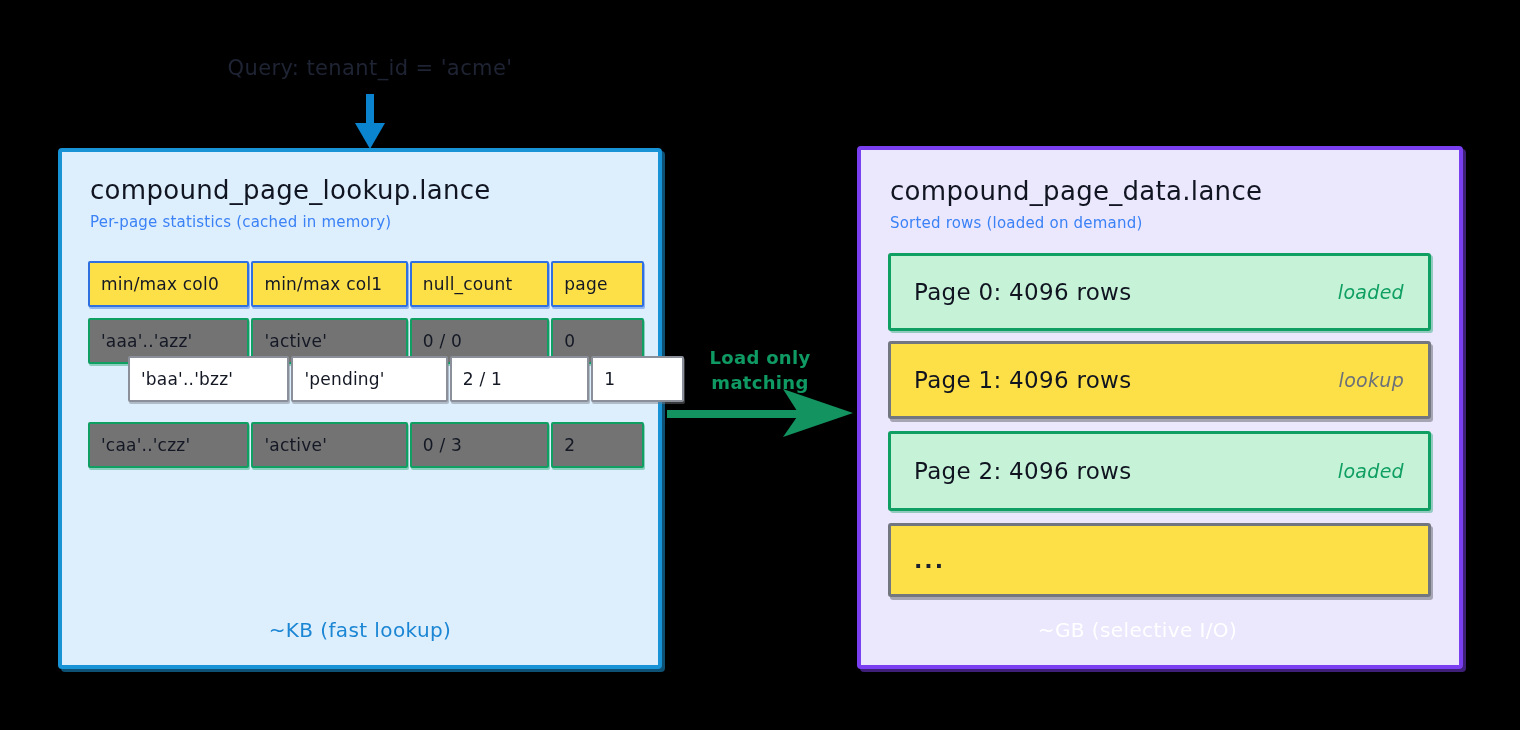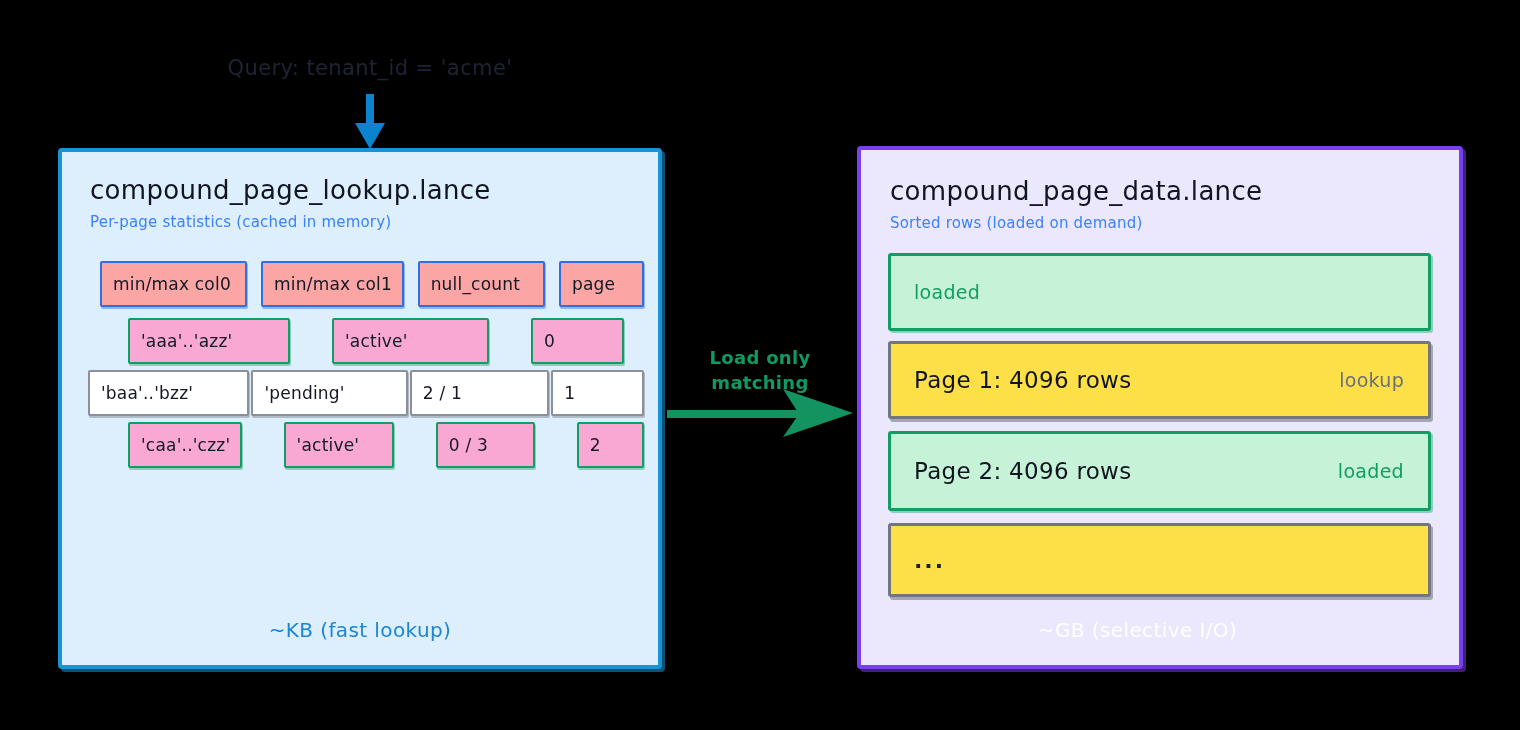--- a/index.html
+++ b/index.html
@@ -98,21 +98,21 @@
   }
   .trow {
     position: absolute;
     left: 0;
     width: 556px;
     height: 46px;
     display: flex;
   }
   .trow.r-head { top: 0; }
   .trow.r-0    { top: 57px; }
-  .trow.r-1    { top: 109px; }
+  .trow.r-1    { top: 95px; margin-left: 40px; }
   .trow.r-2    { top: 161px; }
 
   .cell {
     box-sizing: border-box;
     border: 2px solid #2f6fe0;
     display: flex;
     align-items: center;
     padding-left: 11px;
     font-size: 17px;
     color: #141824;
@@ -120,30 +120,28 @@
     white-space: nowrap;
     margin-right: 2px;
     border-radius: 2px;
   }
   .cell.c0 { width: 162px; }
   .cell.c1 { width: 157px; }
   .cell.c2 { width: 140px; }
   .cell.c3 { width: 93px; margin-right: 0; }
 
   .r-head .cell {
-    background: #fca5a5;
+    background: #fde047;
     border-color: #2f6fe0;
     box-shadow: 1px 2px 0 rgba(47,111,224,0.45);
-    margin-left: 12px;
   }
   .r-hit .cell {
-    background: #f9a8d4;
+    background: #737373;
     border-color: #0f9f62;
     box-shadow: 1px 2px 0 rgba(15,159,98,0.4);
-    margin-left: 40px;
   }
   .r-miss .cell {
     background: #ffffff;
     border-color: #8b8f99;
     box-shadow: 1px 2px 0 rgba(120,124,134,0.45);
   }
 
   
   #page-rows {
     left: 888px;
@@ -189,20 +187,21 @@
   .prow-label.ellipsis-label {
     font-size: 22px;
     font-weight: bold;
     letter-spacing: 2px;
     color: #1b2030;
   }
   .prow-status {
     font-size: 19px;
     letter-spacing: 0.3px;
     white-space: nowrap;
+    font-style: italic;
   }
   .state-loaded .prow-status  { color: #0f9f62; }
   .state-skipped .prow-status { color: #6c7079; }
 
   
   .panel-footer {
     font-size: 20px;
     letter-spacing: 0.4px;
     text-align: center;
     white-space: nowrap;
@@ -263,20 +262,21 @@
     <div class="trow r-head">
       <div class="cell c0">min/max col0</div>
       <div class="cell c1">min/max col1</div>
       <div class="cell c2">null_count</div>
       <div class="cell c3">page</div>
     </div>
 
     <div class="trow r-0 r-hit">
       <div class="cell c0">'aaa'..'azz'</div>
       <div class="cell c1">'active'</div>
+      <div class="cell c2">0 / 0</div>
       <div class="cell c3">0</div>
     </div>
 
     <div class="trow r-1 r-miss">
       <div class="cell c0">'baa'..'bzz'</div>
       <div class="cell c1">'pending'</div>
       <div class="cell c2">2 / 1</div>
       <div class="cell c3">1</div>
     </div>
 
@@ -303,20 +303,21 @@
 
   <div class="abs panel" id="data-panel"></div>
 
   <div class="abs panel-subtitle" id="data-subtitle">Sorted rows (loaded on demand)</div>
 
   <div class="abs panel-title" id="data-title">compound_page_data.lance</div>
 
   <div class="abs" id="page-rows">
 
     <div class="prow p-0 state-loaded">
+      <div class="prow-label">Page 0: 4096 rows</div>
       <div class="prow-status">loaded</div>
     </div>
 
     <div class="prow p-1 state-skipped">
       <div class="prow-label">Page 1: 4096 rows</div>
       <div class="prow-status">lookup</div>
     </div>
 
     <div class="prow p-2 state-loaded">
       <div class="prow-label">Page 2: 4096 rows</div>

